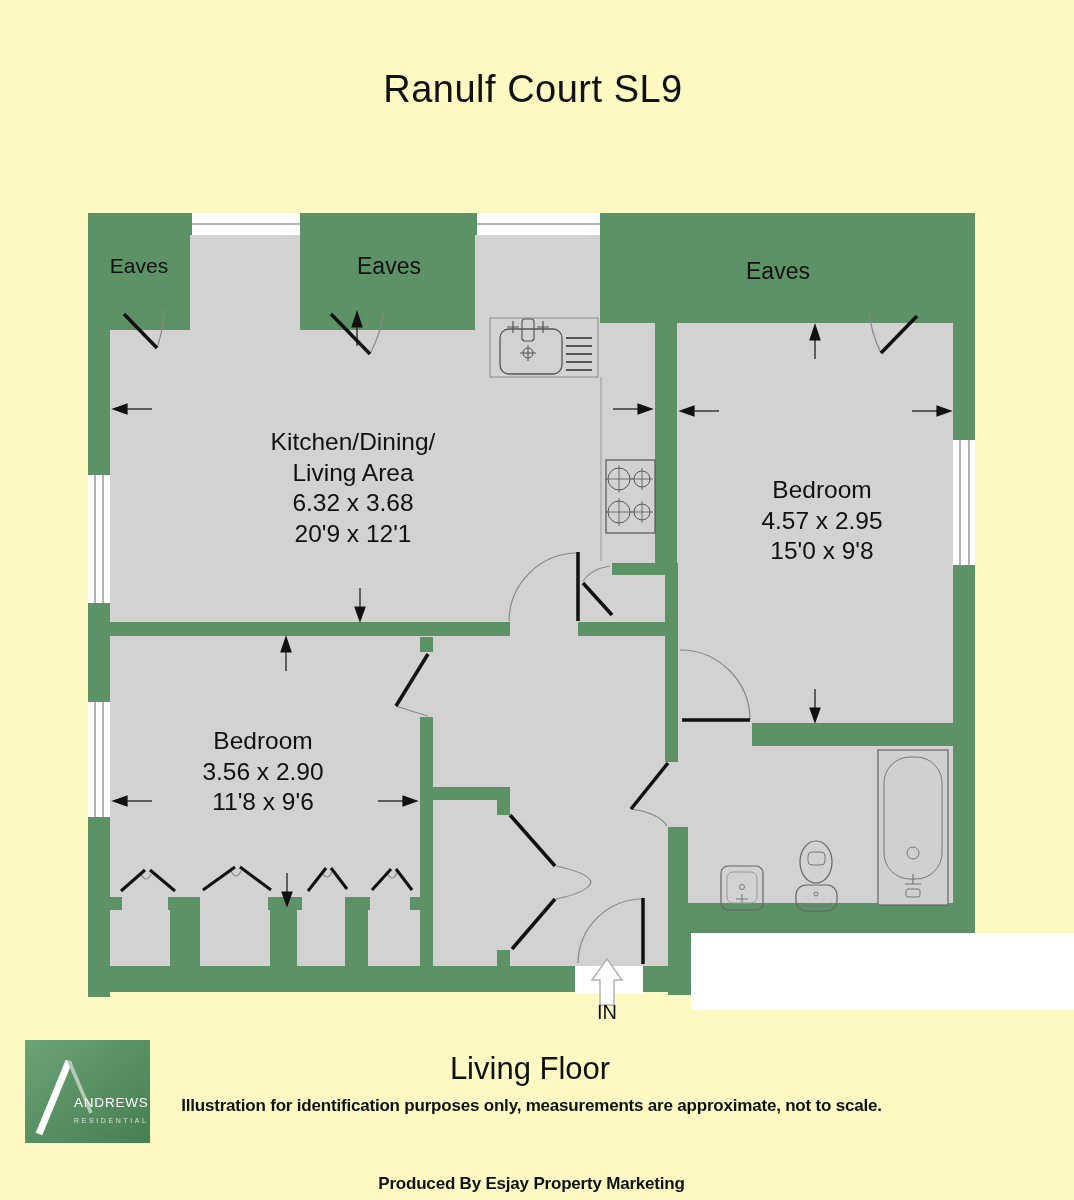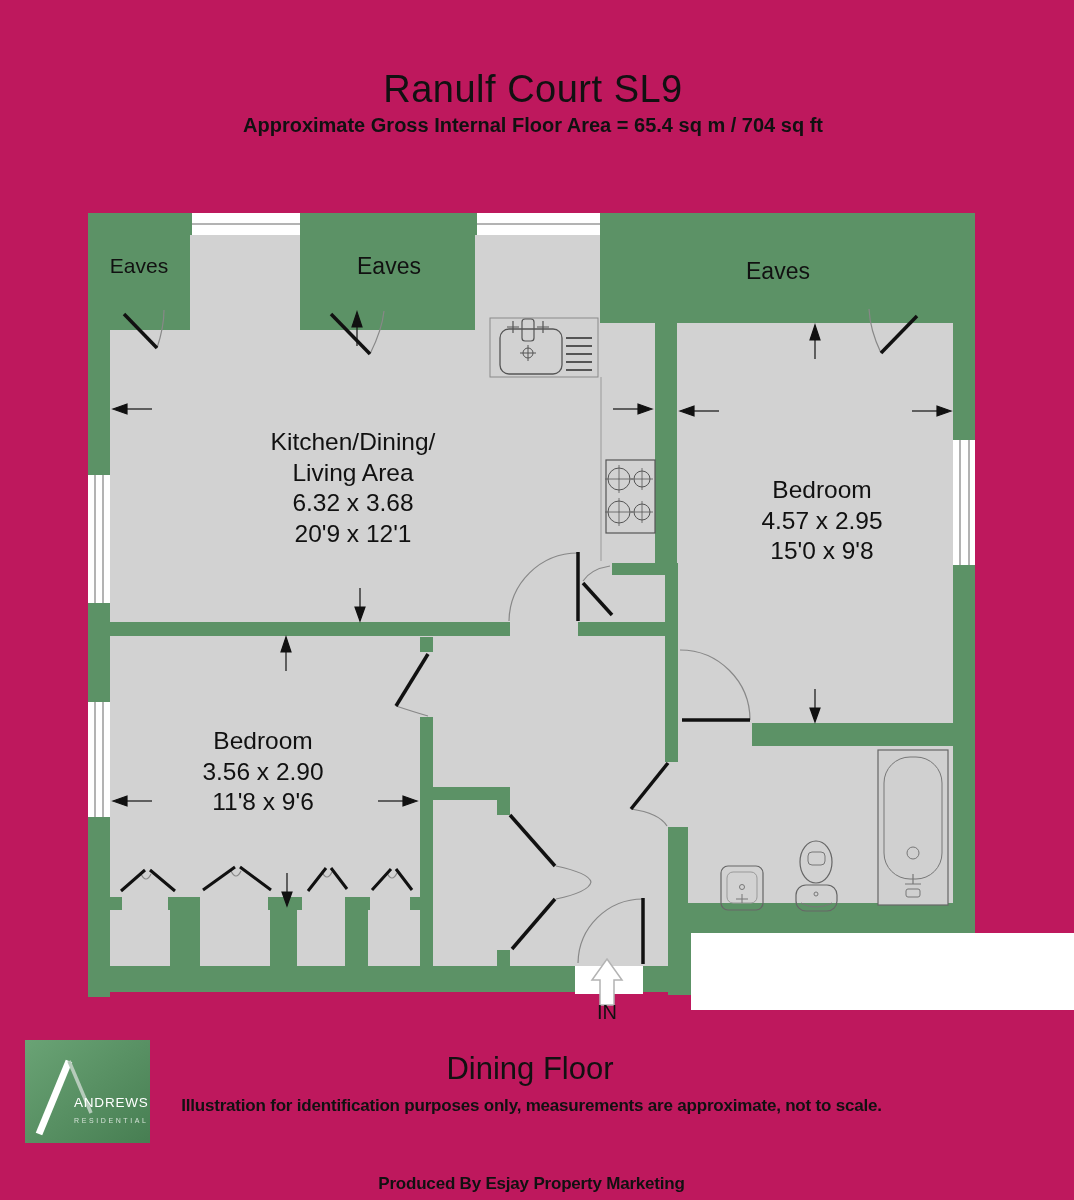--- a/index.html
+++ b/index.html
@@ -1,16 +1,16 @@
 <!DOCTYPE html>
 <html style="--wall-green: #5C9266; --floor-gray: #D2D2D2;"><head>
 <meta charset="utf-8">
 <style>
   html,body{margin:0;padding:0;background:#fff;}
-  .page{position:relative;width:1074px;height:1200px;background:#be185d;overflow:hidden;
+  .page{position:relative;width:1074px;height:1200px;background:#fef9c3;overflow:hidden;
         font-family:"Liberation Sans",sans-serif;color:#111;}
   svg.plan{position:absolute;left:0;top:0;}
   .floors rect{fill:var(--floor-gray,#D2D2D2);}
   .walls rect{fill:var(--wall-green,#5C9266);}
   .lbl{position:absolute;transform:translateX(-50%);text-align:center;white-space:nowrap;color:#111;}
   .title{font-size:38px;letter-spacing:.5px;}
   .subtitle{font-size:20px;font-weight:bold;}
   .eaves{font-size:23px;}
   .room{font-size:24.5px;line-height:30.5px;}
   .in-lbl{font-size:20px;}
@@ -201,21 +201,20 @@
       <circle cx="742" cy="887" r="2.5" stroke="#777" stroke-width="1"></circle>
       <path d="M736,899 H748 M742,894 V903" stroke="#777" stroke-width="1"></path>
     </g>
 
     <g>
       <path d="M607,959 L622,980 L614,980 L614,1005 L600,1005 L600,980 L592,980 Z" fill="#ffffff" stroke="#b3b3b3" stroke-width="1.5"></path>
     </g>
   </svg>
 
   <div class="lbl title" style="left:533px;top:68px;">Ranulf Court SL9</div>
-  <div class="lbl subtitle" style="left:533px;top:114px;">Approximate Gross Internal Floor Area = 65.4 sq m / 704 sq ft</div>
 
   <div class="lbl eaves" style="left:139px;top:254px;font-size:21px;">Eaves</div>
   <div class="lbl eaves" style="left:389px;top:253px;">Eaves</div>
   <div class="lbl eaves" style="left:778px;top:258px;">Eaves</div>
 
   <div class="lbl room" style="left:353px;top:413px;margin-top:14px;">
     <div>Kitchen/Dining/</div>
     <div>Living Area</div>
     <div>6.32 x 3.68</div>
     <div>20'9 x 12'1</div>
@@ -227,21 +226,21 @@
     <div>15'0 x 9'8</div>
   </div>
 
   <div class="lbl room" style="left:263px;top:726px;">
     <div>Bedroom</div>
     <div>3.56 x 2.90</div>
     <div>11'8 x 9'6</div>
   </div>
 
   <div class="lbl in-lbl" style="left:607px;top:1001px;">IN</div>
-  <div class="lbl floor-lbl" style="left:530px;top:1051px;">Dining Floor</div>
+  <div class="lbl floor-lbl" style="left:530px;top:1051px;">Living Floor</div>
 
   <div class="lbl disc" style="left:528px;top:1096px;">Illustration for identification purposes only, measurements are approximate, not to scale.</div>
   <div class="lbl disc" style="left:528px;top:1174px;">Produced By Esjay Property Marketing</div>
 
   <div class="logo">
     <svg width="125" height="103" viewBox="0 0 125 103">
       <defs>
         <linearGradient id="lg" x1="0" y1="0" x2="1" y2="1">
           <stop offset="0" stop-color="#6aa375"></stop>
           <stop offset="1" stop-color="#477e52"></stop>

